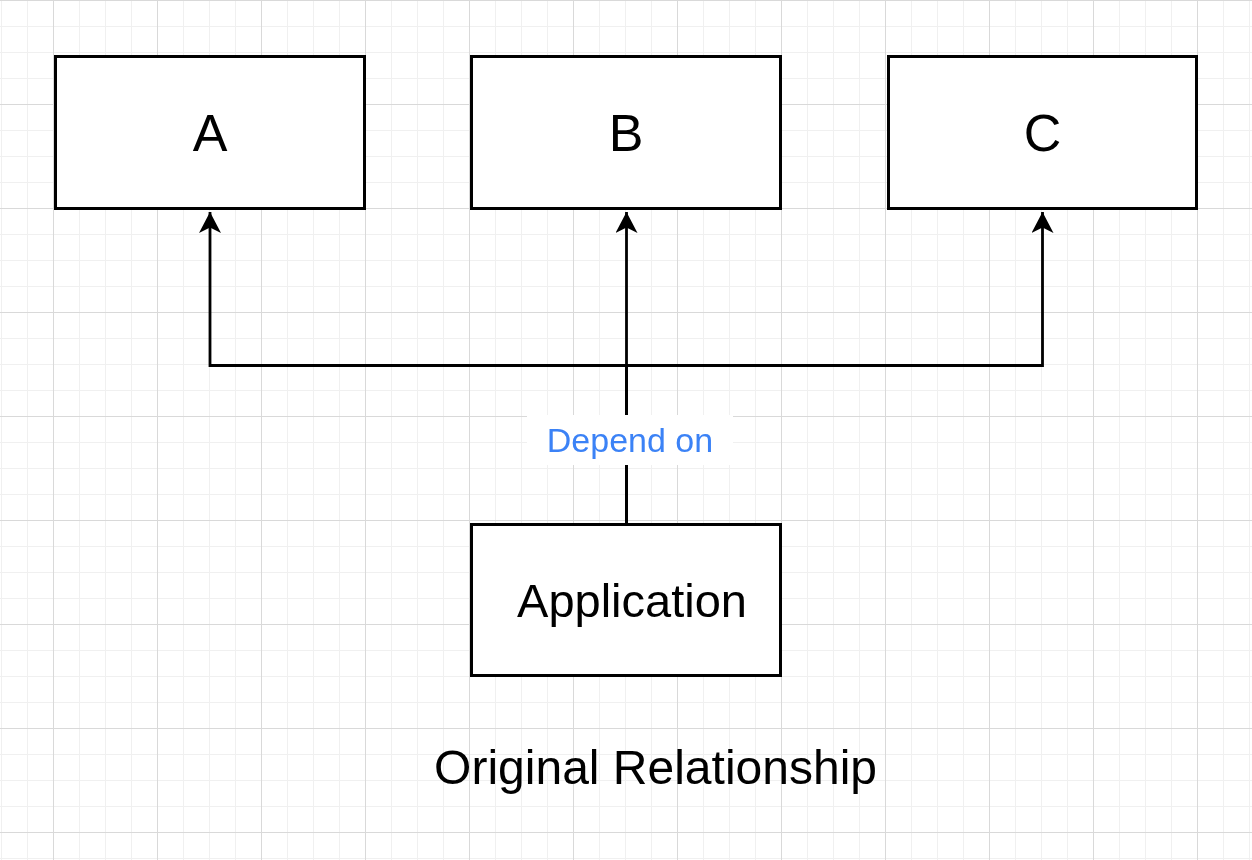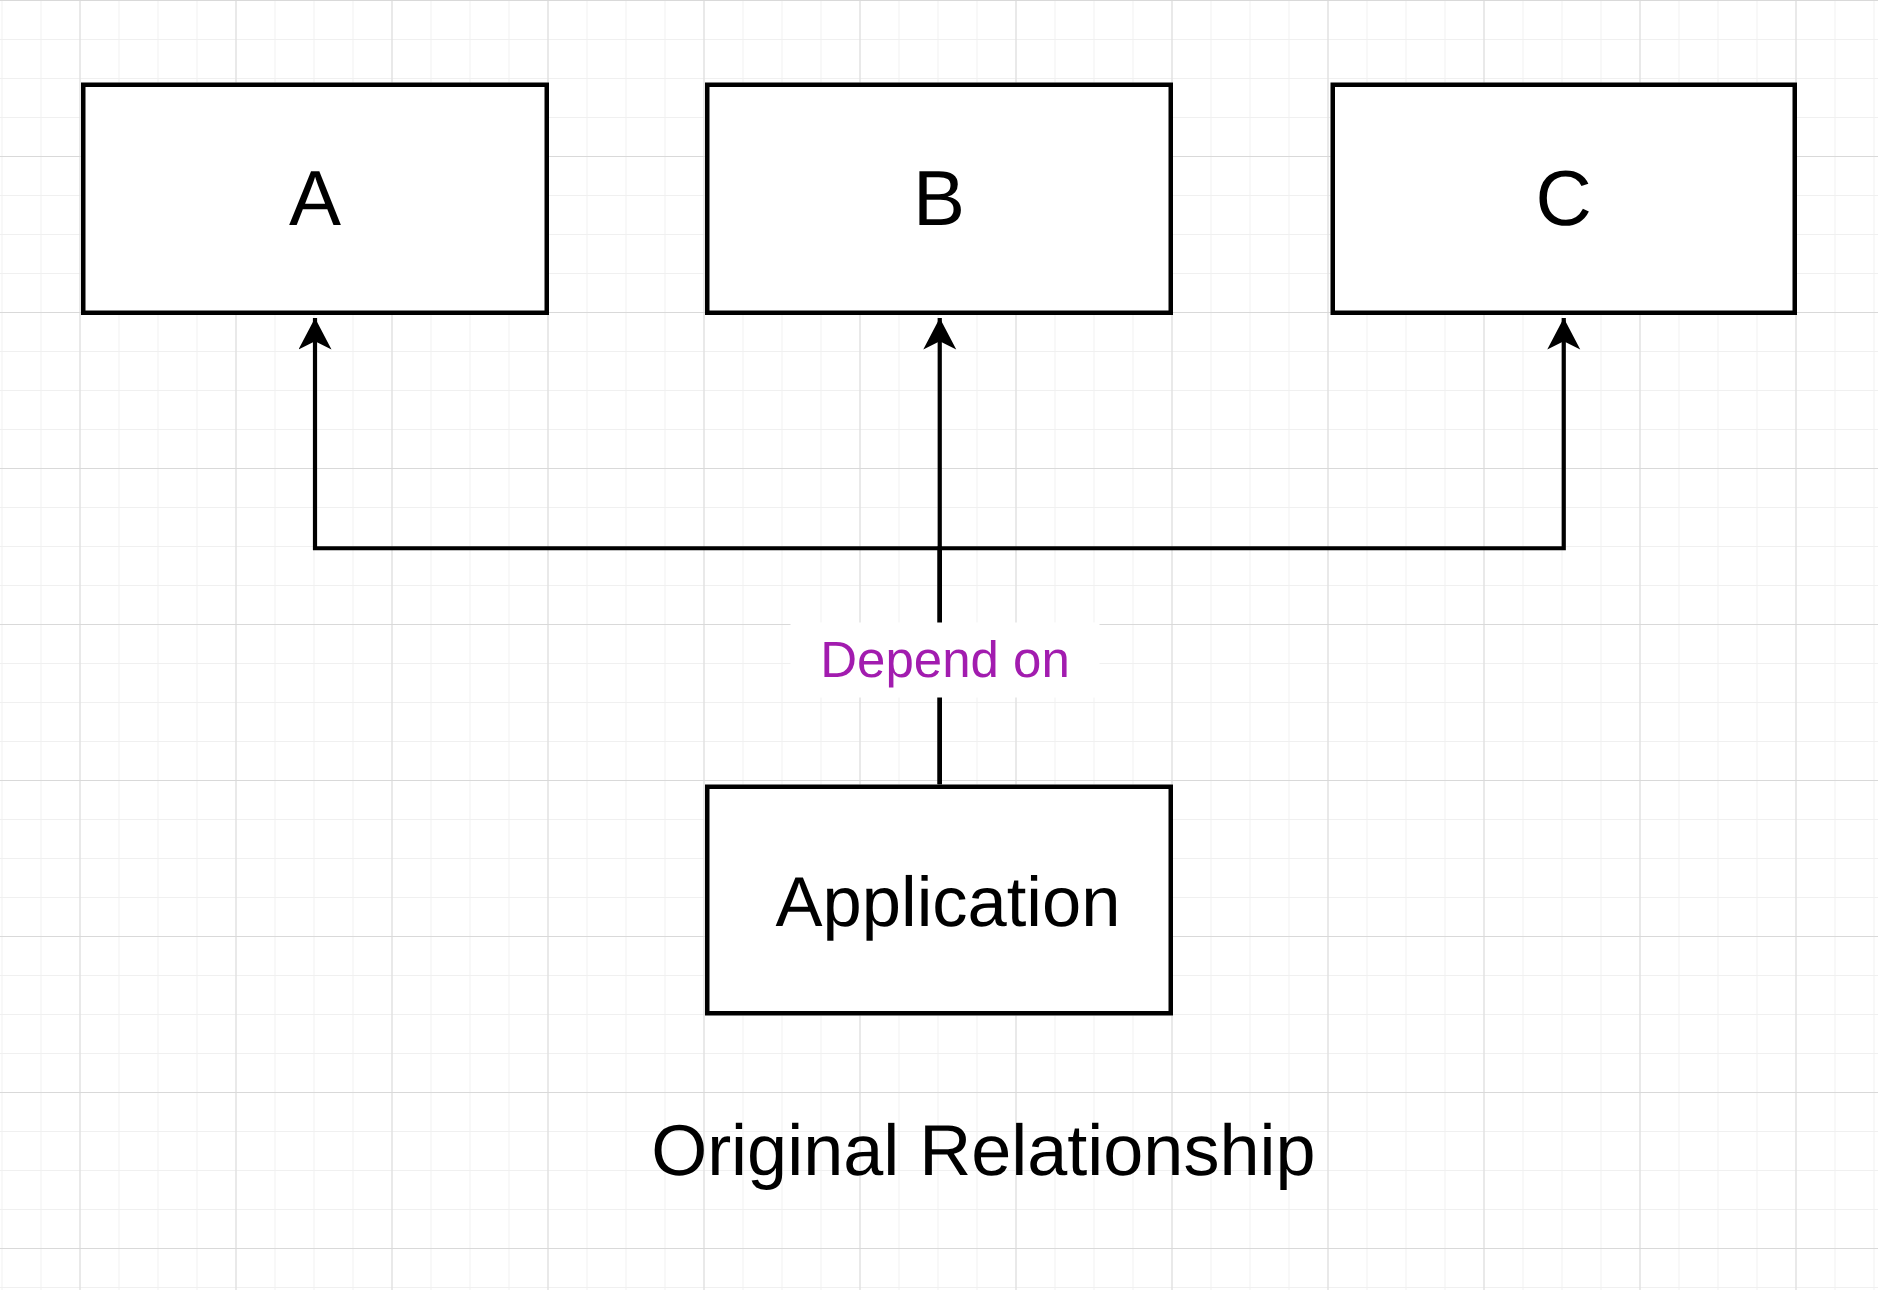--- a/index.html
+++ b/index.html
@@ -52,21 +52,21 @@
     position: absolute;
     left: 527px;
     top: 415px;
     width: 206px;
     height: 50px;
     background: #ffffff;
     display: flex;
     align-items: center;
     justify-content: center;
     font-size: 34px;
-    color: #a21caf;
+    color: #3b82f6;
     white-space: nowrap;
   }
   .caption {
     position: absolute;
     left: 375px;
     top: 738px;
     width: 502px;
     height: 58px;
     display: flex;
     align-items: center;

